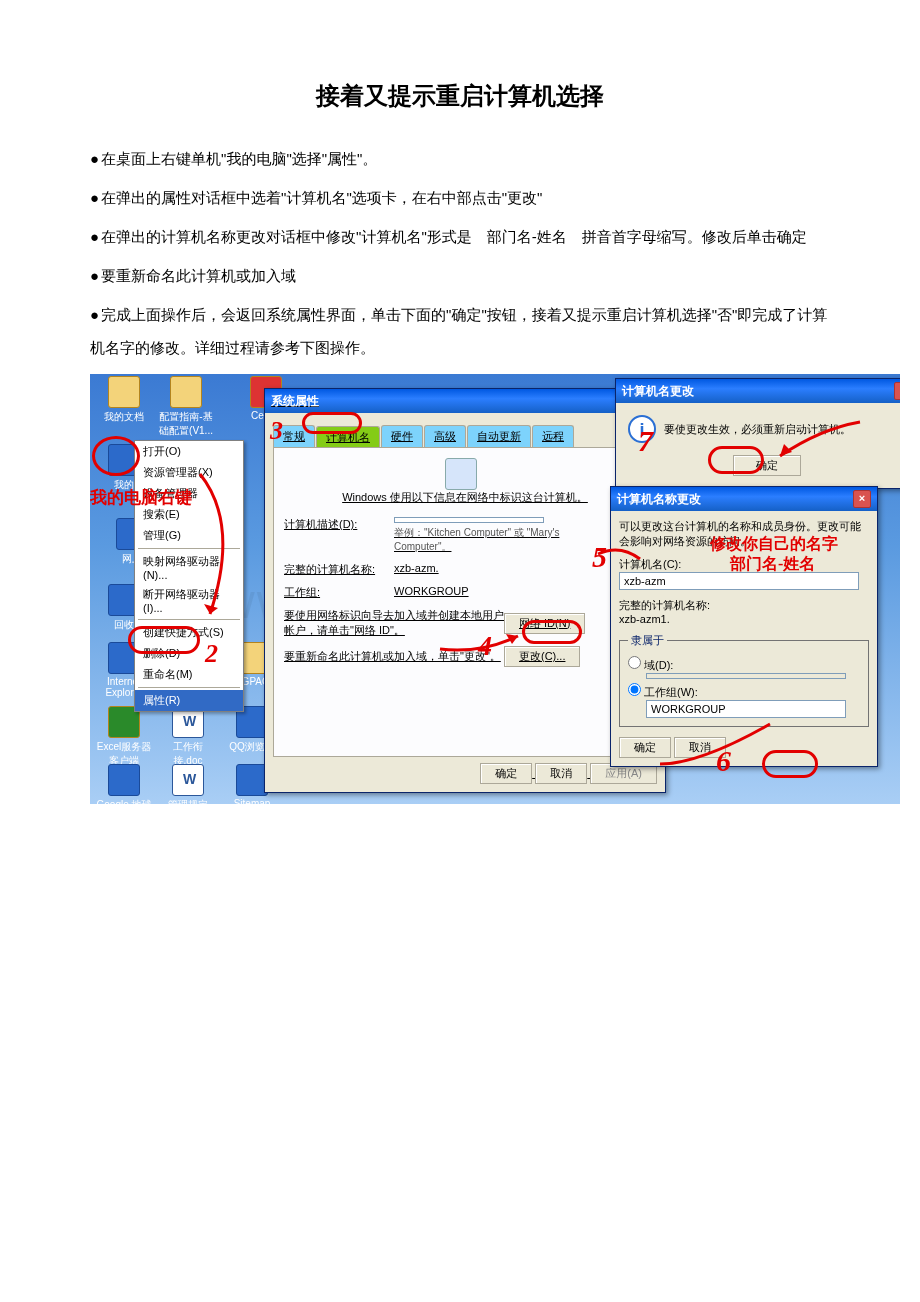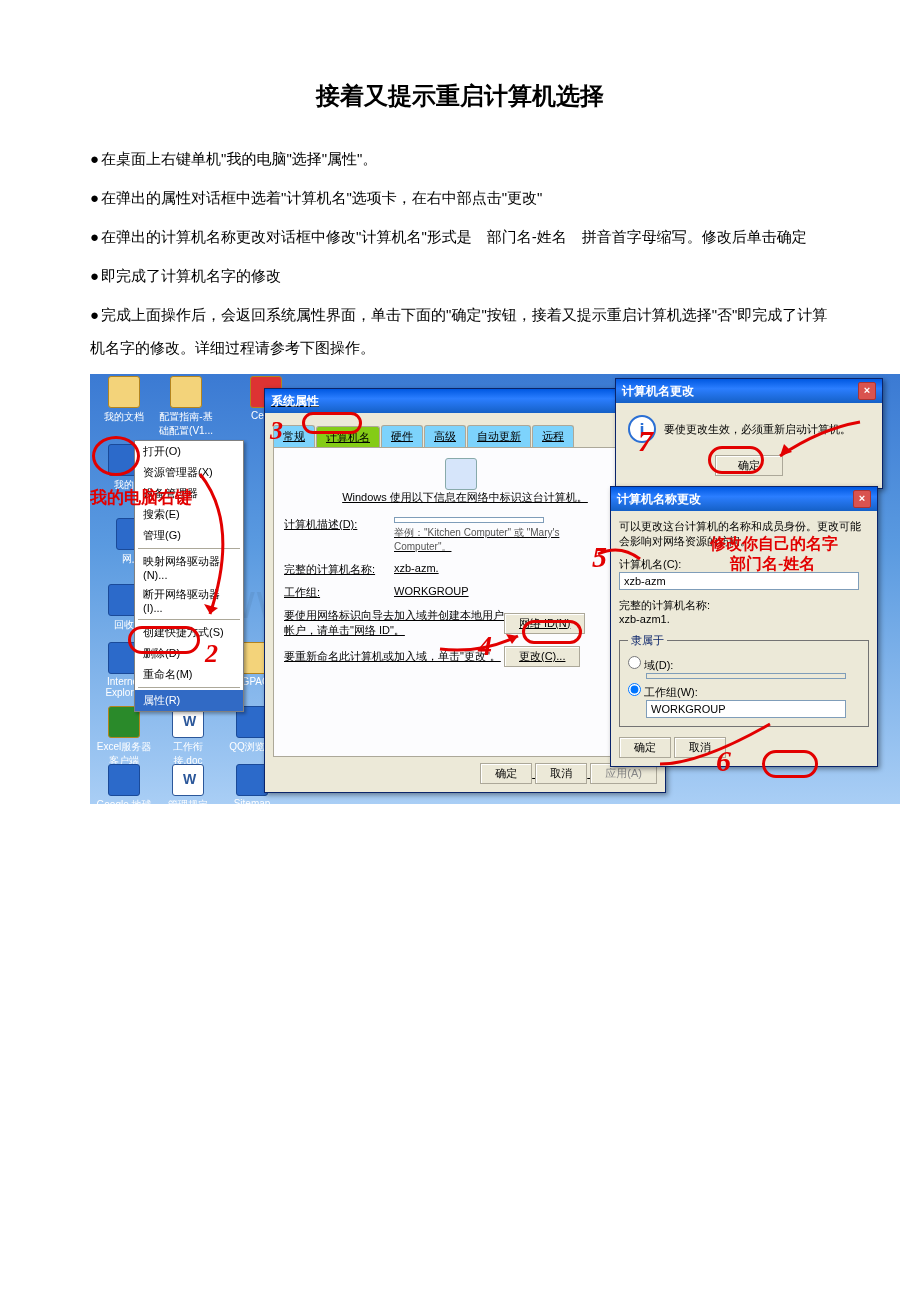--- a/index.html
+++ b/index.html
@@ -45,21 +45,21 @@
   .info-icon { display: inline-block; width: 28px; height: 28px; border-radius: 50%; background: #fff; border: 2px solid #2a6fd4; color: #2a6fd4; text-align: center; line-height: 26px; font-weight: bold; font-size: 18px; margin-right: 8px; vertical-align: middle; }
 </style>
 </head>
 <body>
 
 <div class="page">
   <h1 class="title">接着又提示重启计算机选择</h1>
   <p class="bullet">在桌面上右键单机"我的电脑"选择"属性"。</p>
   <p class="bullet">在弹出的属性对话框中选着"计算机名"选项卡，在右中部点击"更改"</p>
   <p class="bullet">在弹出的计算机名称更改对话框中修改"计算机名"形式是　部门名-姓名　拼音首字母缩写。修改后单击确定</p>
-  <p class="bullet">即完成了计算机名字的修改</p>
+  <p class="bullet">要重新命名此计算机或加入域</p>
   <p class="bullet">完成上面操作后，会返回系统属性界面，单击下面的"确定"按钮，接着又提示重启计算机选择"否"即完成了计算机名字的修改。详细过程请参考下图操作。</p>
 
   <div class="screenshot-area">
 
     <div class="watermark" style="top:200px;left:130px;">www.bdocx.c</div>
 
     <div class="desk-icon" style="top:2px;left:6px;"><div class="ic"></div><span>我的文档</span></div>
     <div class="desk-icon" style="top:2px;left:68px;"><div class="ic"></div><span>配置指南-基础配置(V1...</span></div>
     <div class="desk-icon" style="top:2px;left:148px;"><div class="ic" style="background:#d33"></div><span>Center</span></div>
     <div class="desk-icon blue" style="top:70px;left:6px;"><div class="ic"></div><span>我的</span></div>
@@ -139,21 +139,21 @@
           </div>
         </div>
         <div style="text-align:right;margin-top:6px;">
           <span class="btn">确定</span>
           <span class="btn">取消</span>
           <span class="btn" style="color:#888;">应用(A)</span>
         </div>
       </div>
     </div>
 
-    <div class="dlg" style="top:4px;left:525px;width:268px;">
+    <div class="dlg" style="top:4px;left:525px;width:304px;">
       <div class="titlebar">
         <span>计算机名更改</span>
         <span class="closebtn">×</span>
       </div>
       <div class="body" style="padding:12px;">
         <div style="display:flex;align-items:center;margin-bottom:12px;">
           <span class="info-icon">i</span>
           <span>要使更改生效，必须重新启动计算机。</span>
         </div>
         <div style="text-align:center;">

